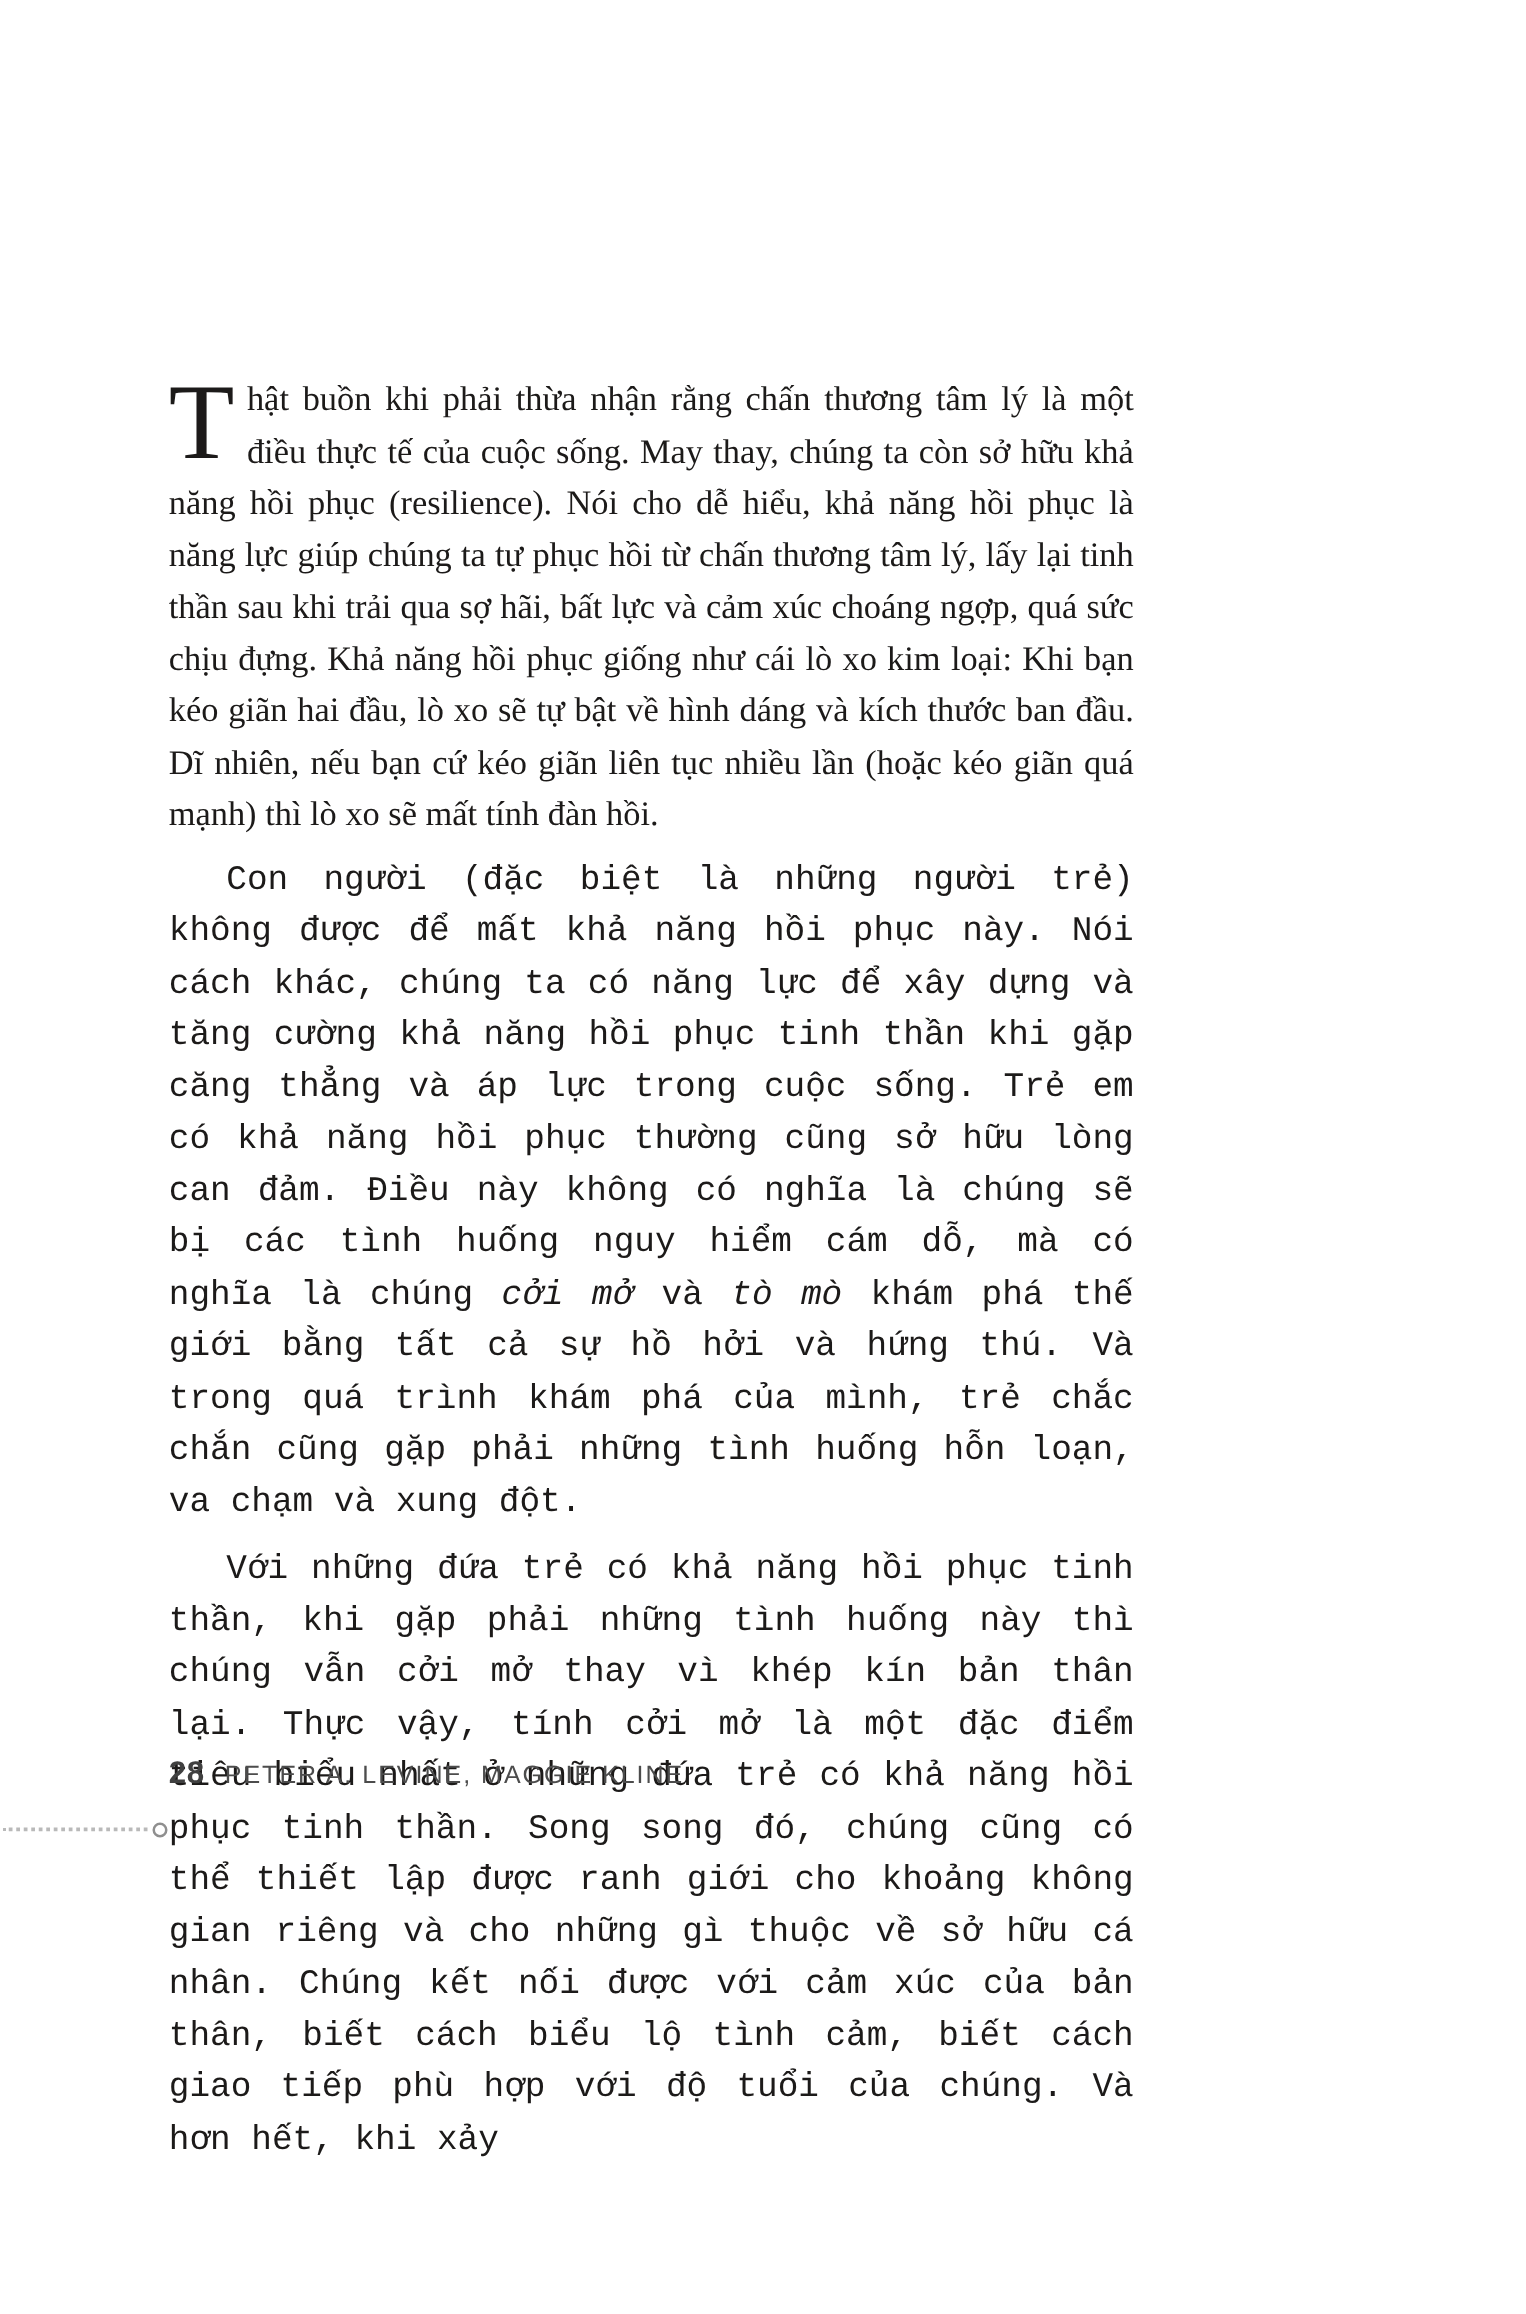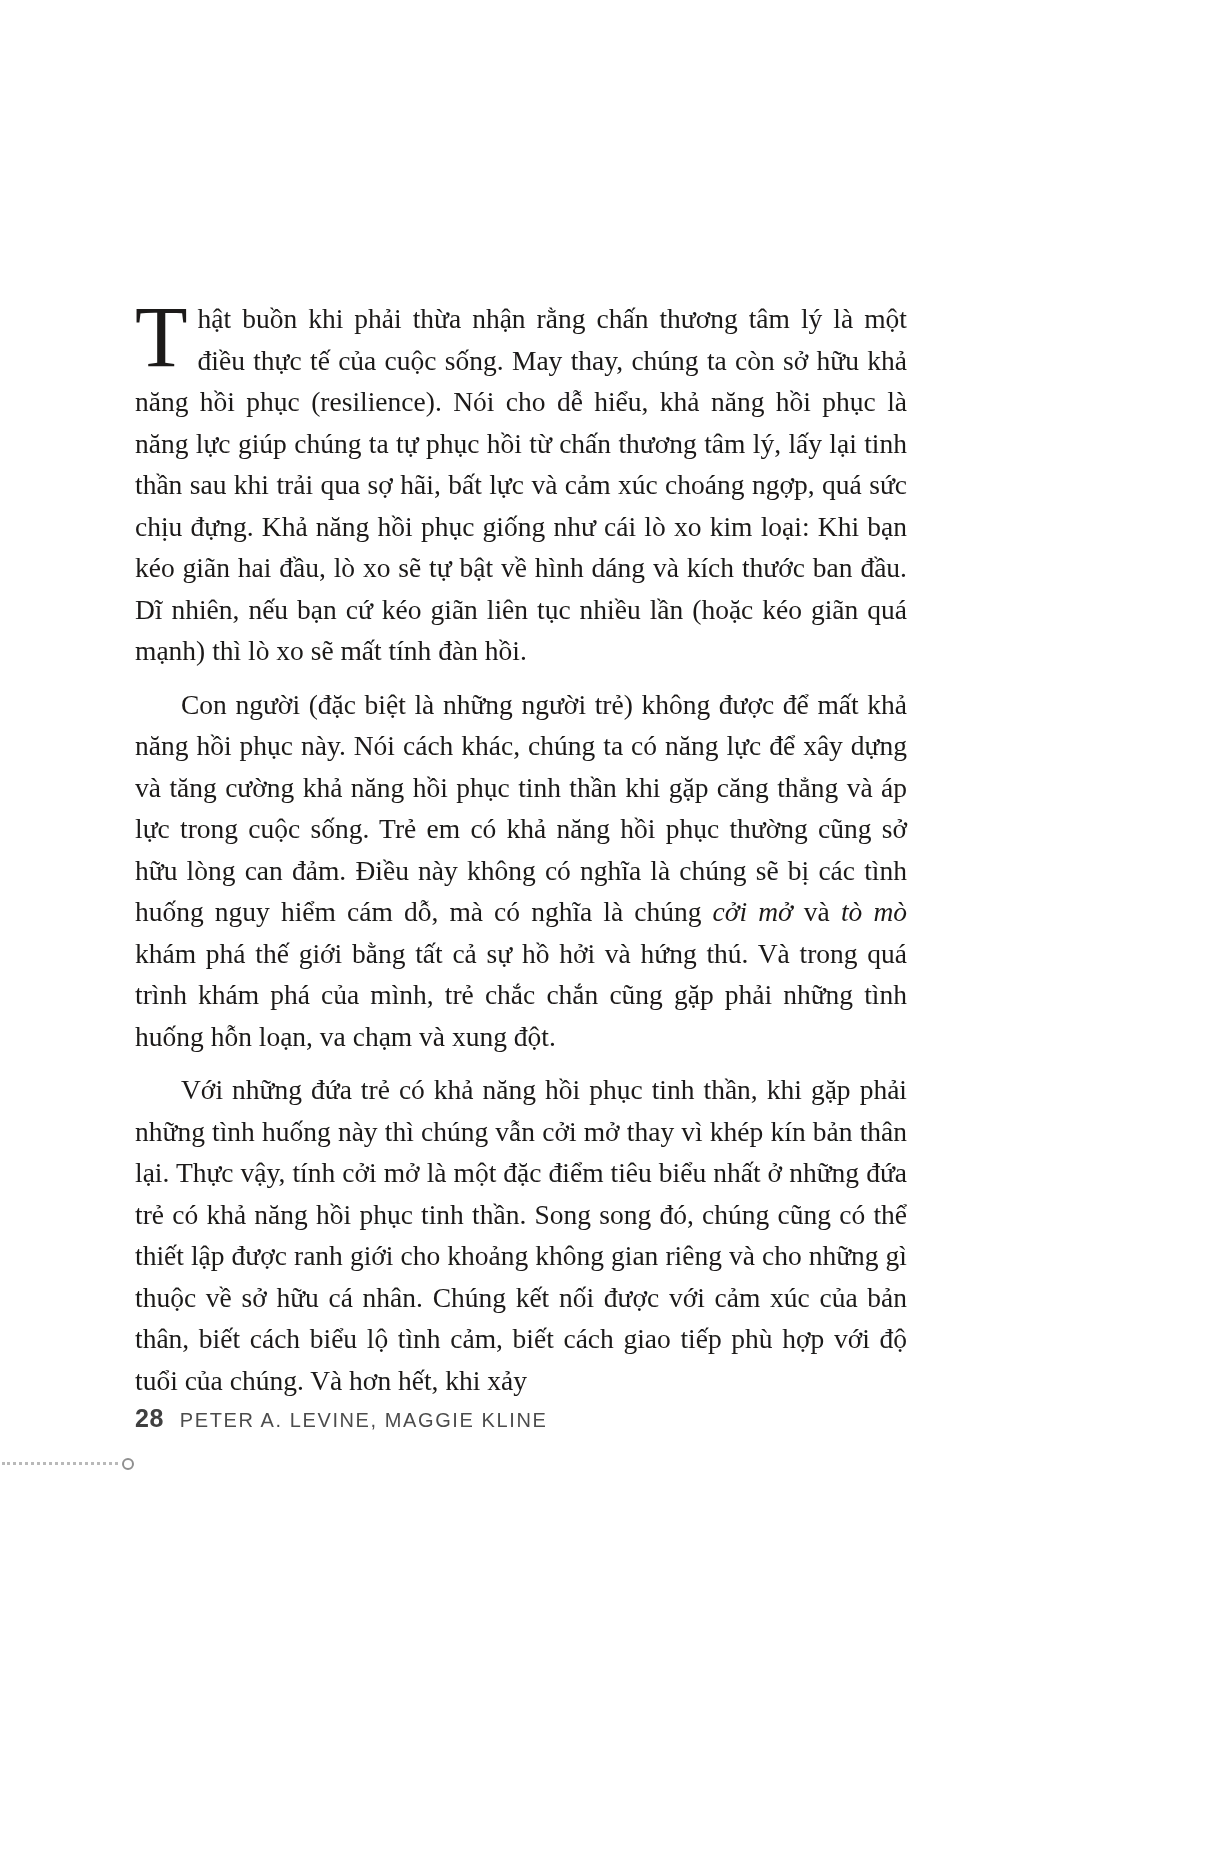--- a/index.html
+++ b/index.html
@@ -25,20 +25,21 @@
     line-height: 41.5px;
     text-align: justify;
     text-justify: inter-word;
   }
   .para {
     margin: 0 0 12px 0;
     padding: 0;
   }
   .para.indented {
     text-indent: 46px;
+    font-family: Liberation Mono, monospace;
   }
   .dropcap {
     float: left;
     font-size: 86px;
     line-height: 70px;
     padding: 4px 10px 0 0;
     color: #1c1a19;
     font-family: "Liberation Serif", "DejaVu Serif", serif;
   }
   em {

